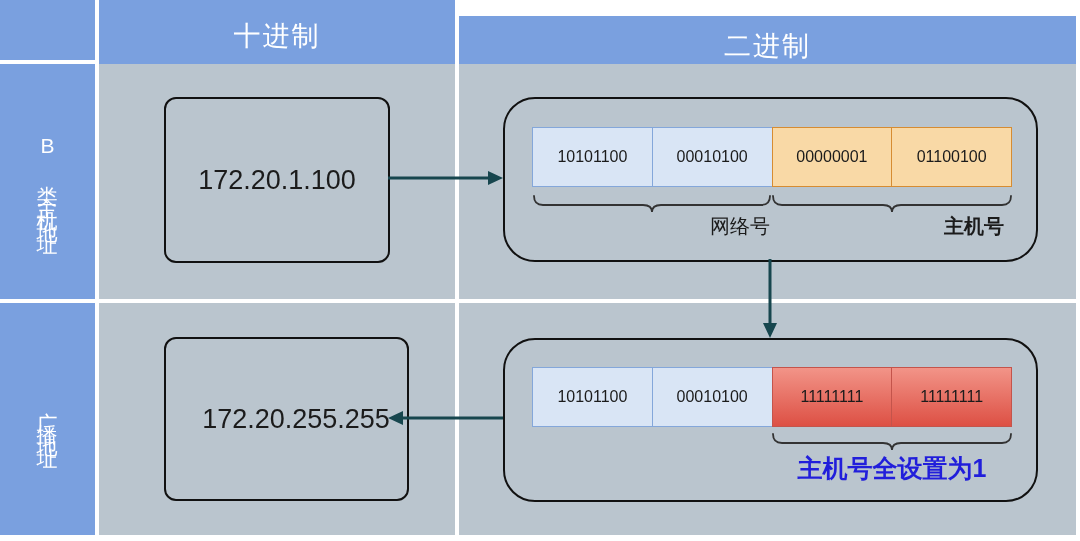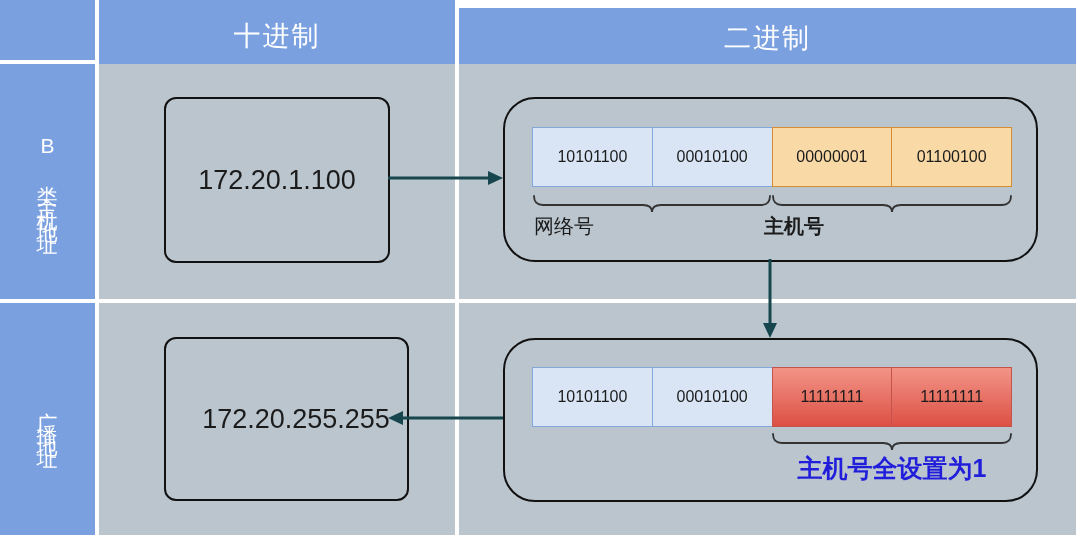--- a/index.html
+++ b/index.html
@@ -46,21 +46,21 @@
   .oct + .oct { margin-left:-1px; }
   .oct-net   { background:var(--network-cell-bg); border:1px solid var(--network-cell-border); }
   .oct-host  { background:var(--host-cell-bg);    border:1px solid var(--host-cell-border);text-align:center; }
   .oct-bcast {
     background:linear-gradient(180deg, var(--broadcast-cell-top) 0%, var(--broadcast-cell-bottom) 100%);
     border:1px solid var(--broadcast-cell-border);
   }
 
   
   .brace-label {
-    position:absolute; text-align:left;
+    position:absolute; text-align:right;
     color:var(--text-dark); font-size:20px;
   }
   .annotation {
     position:absolute; text-align:center;
     color:var(--annotation-blue); font-size:25px; font-weight:bold;
   }
 
   
   .overlay { position:absolute; left:0; top:0; pointer-events:none; }
   .overlay .arrow-line { stroke:var(--connector-teal); stroke-width:3; fill:none; }
@@ -71,21 +71,21 @@
 <body>
 
 <div class="canvas">
 
   <div class="cell blue" style="left:0; top:0; width:95px; height:60px;"></div>
 
   <div class="cell blue hdr" style="left:99px; top:0; width:356px; height:72px;">
     <span>十进制</span>
   </div>
 
-  <div class="cell blue hdr" style="left:459px; top:8px; width:617px; height:60px;justify-content:center;">
+  <div class="cell blue hdr" style="left:459px; top:16px; width:617px; height:60px;justify-content:center;">
     <span>二进制</span>
   </div>
 
   <div class="cell blue vlabel-wrap" style="left:0; top:64px; width:95px; height:235px;">
     <span class="vtext">B类主机地址</span>
   </div>
 
   <div class="cell gray" style="left:99px; top:64px; width:356px; height:235px;"></div>
 
   <div class="cell gray" style="left:459px; top:64px; width:617px; height:235px;"></div>

